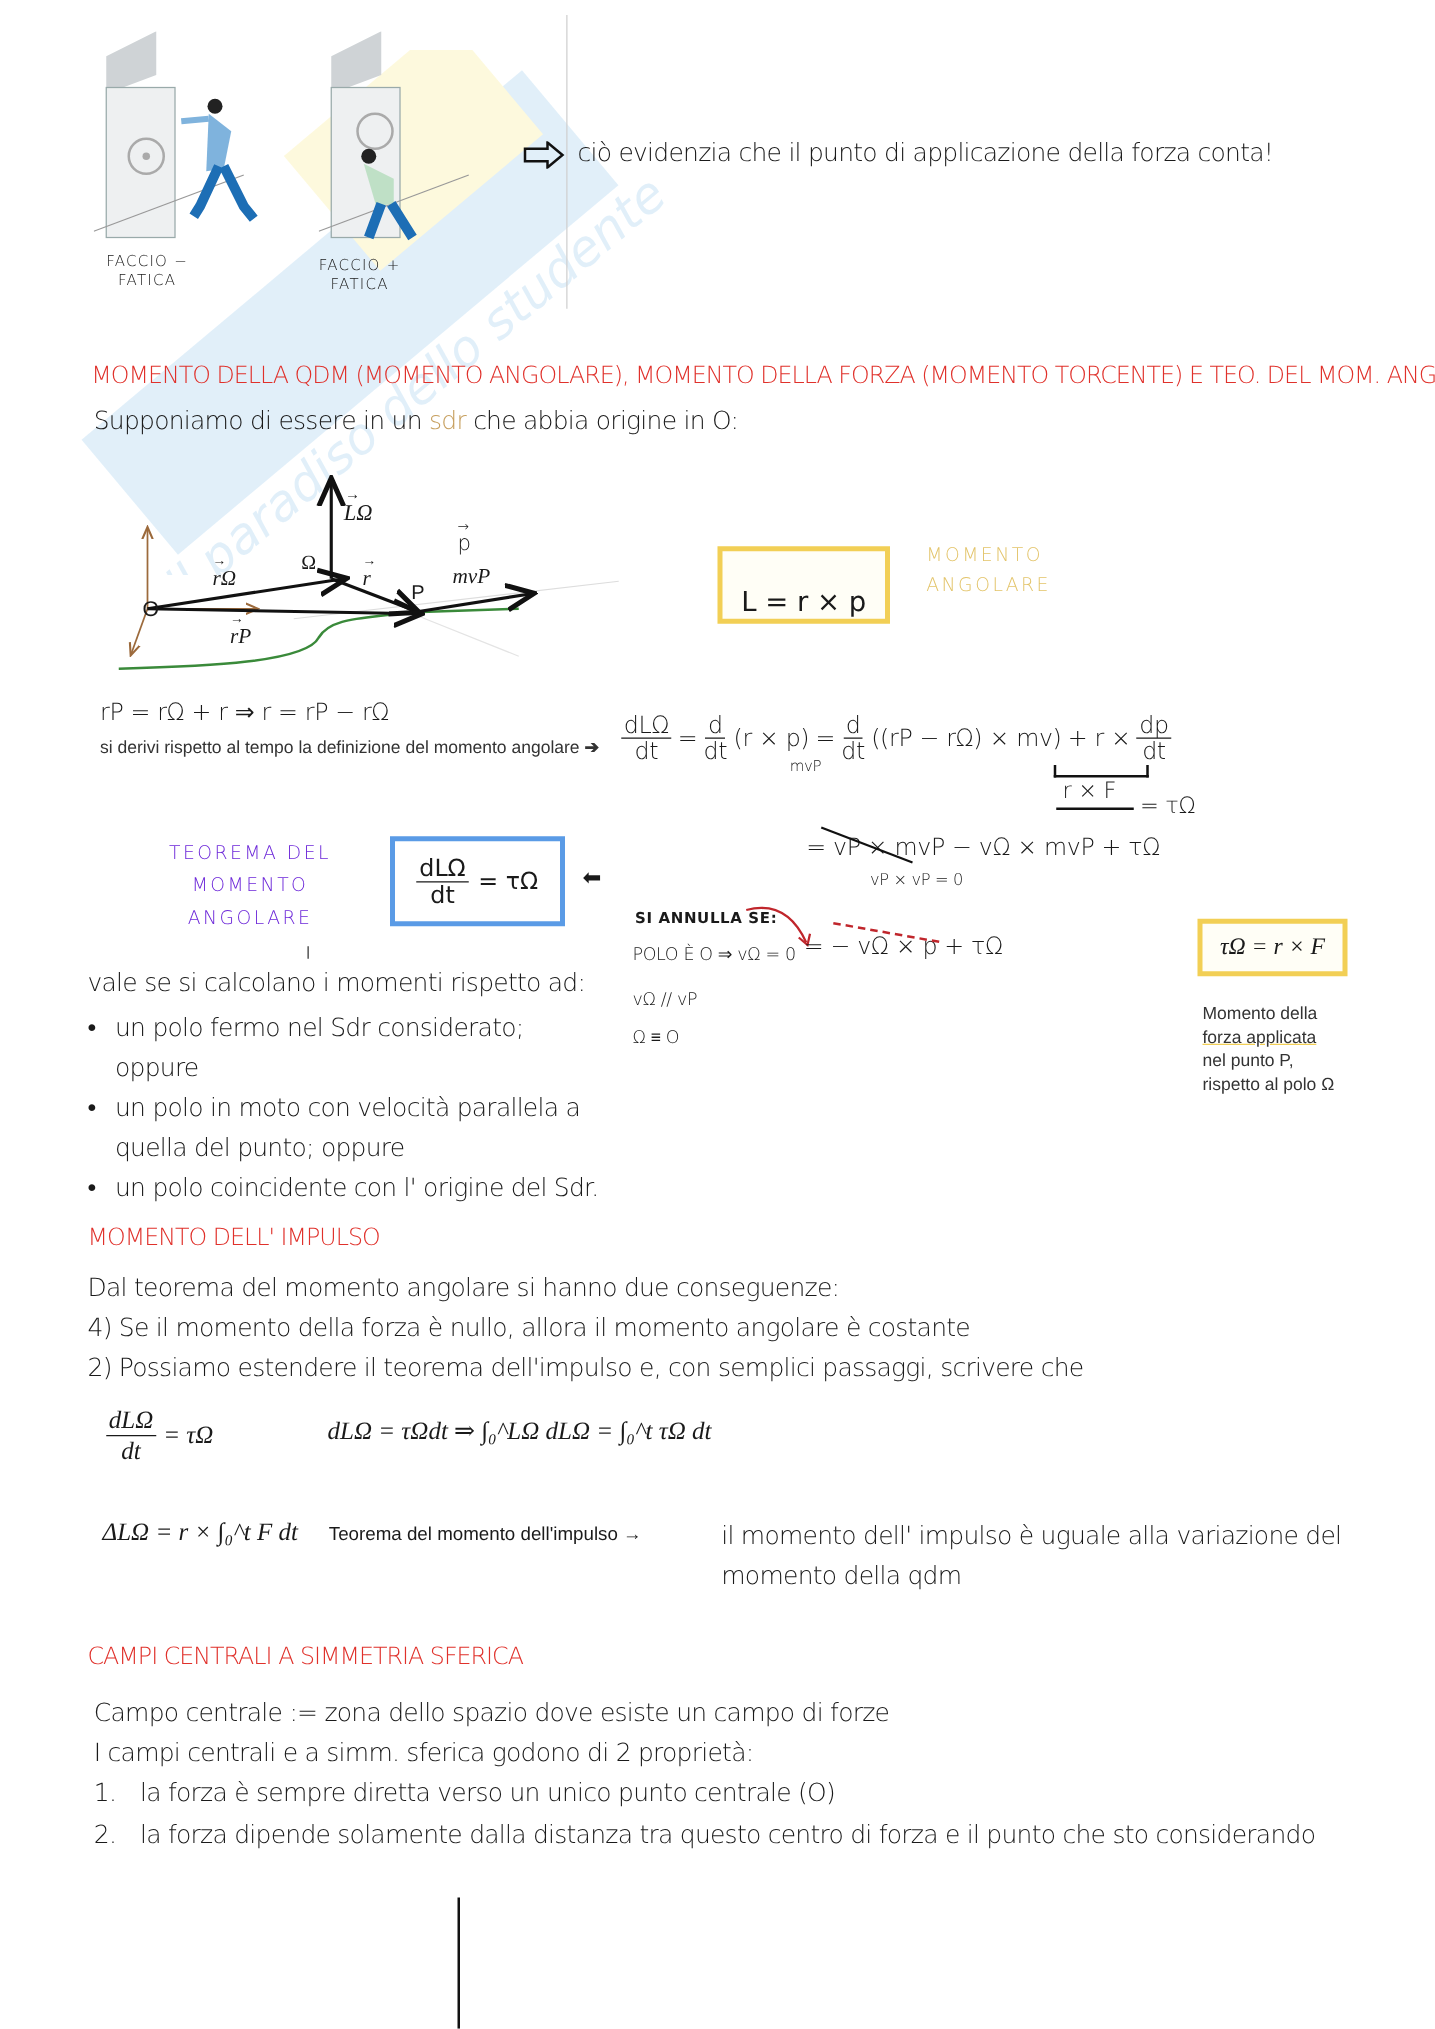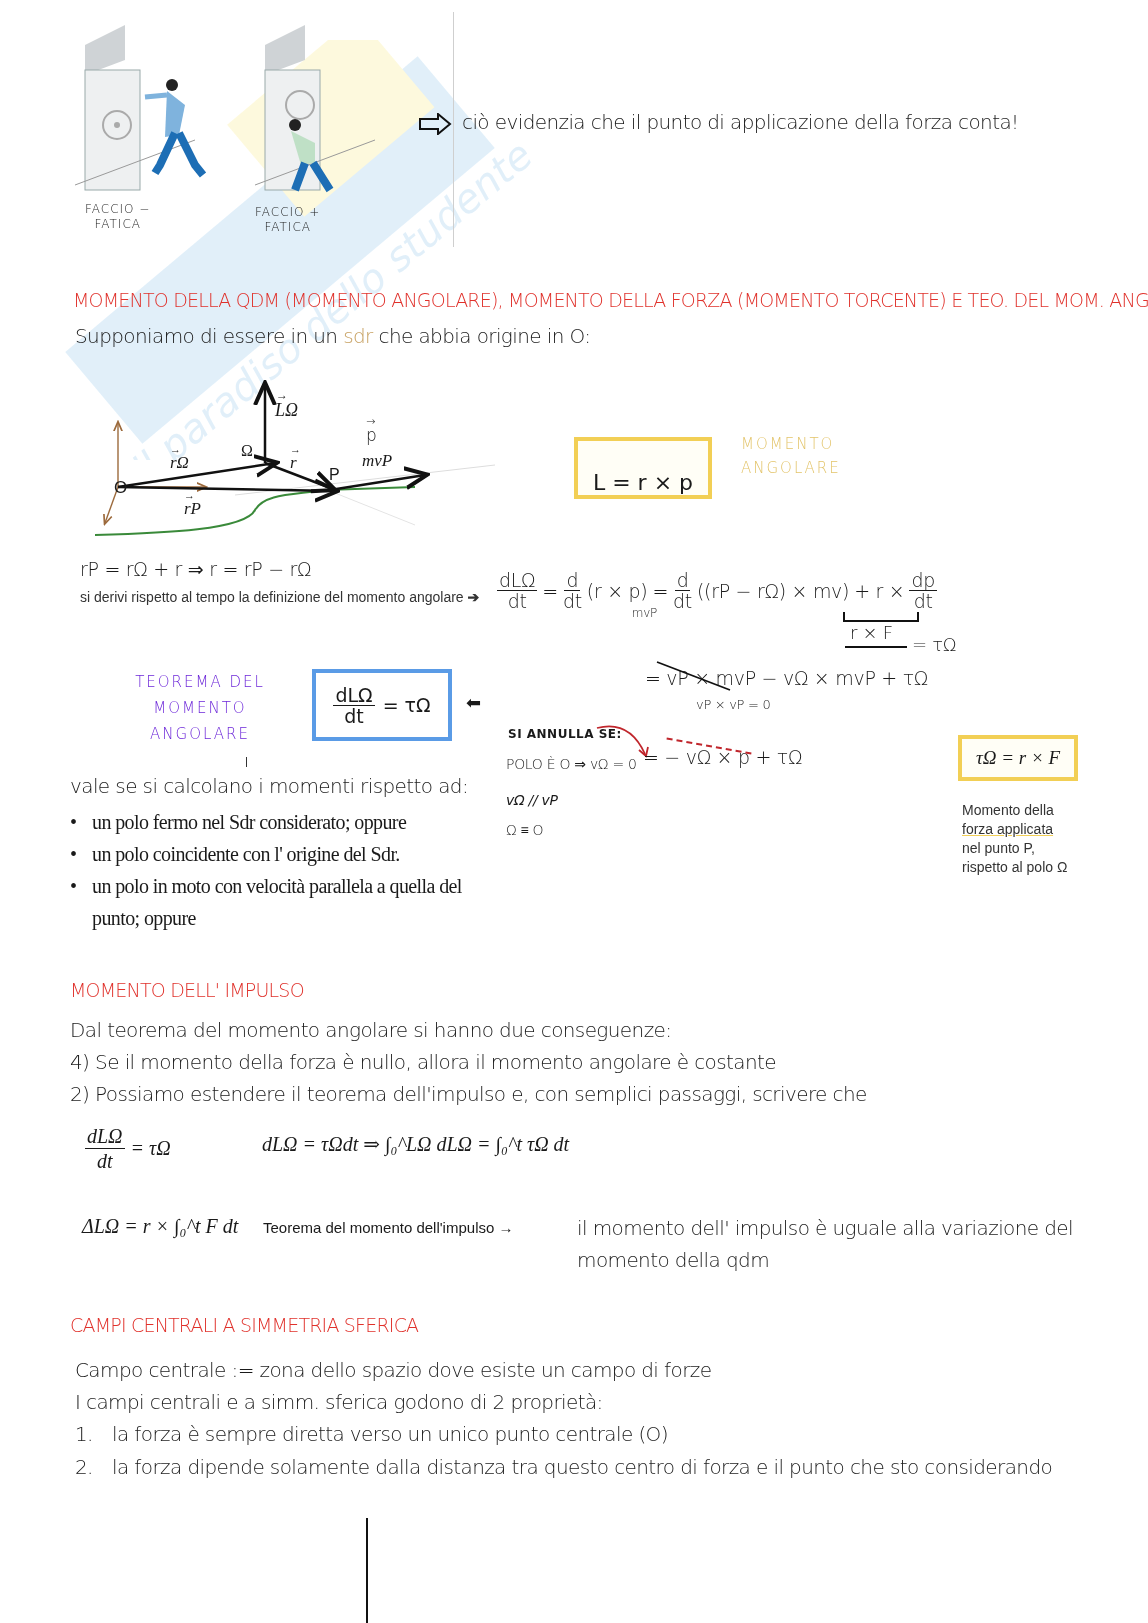--- a/index.html
+++ b/index.html
@@ -23,21 +23,21 @@
   .door-caption { position:absolute; font-size:12px; letter-spacing:1px; text-align:center; line-height:15px; }
 
   .boxed-yellow { position:absolute; border:4px solid #f2cf55; background:#fffef6; }
   .boxed-blue { position:absolute; border:4px solid #5a9be6; background:#ffffff; }
   .caps-yellow { color:#e3c46a; font-size:15px; letter-spacing:2px; line-height:24px; }
   .caps-blue { color:#6d28d9; font-size:15px; letter-spacing:2px; line-height:26px; text-align:center; }
   .math { font-family:"DejaVu Sans", sans-serif; font-size:19px; }
   .frac { display:inline-flex; flex-direction:column; align-items:center; vertical-align:middle; }
   .frac .num { border-bottom:1.6px solid #1a1a1a; padding:0 2px; line-height:20px; }
   .frac .den { line-height:20px; }
-  ul.bullets { list-style:none; margin:0; padding:0;font-family:Liberation Serif, serif; }
+  ul.bullets { list-style:none; margin:0; padding:0; }
   ul.bullets li { position:relative; padding-left:22px; }
   ul.bullets li::before { content:"•"; position:absolute; left:0; }
   .small-print { font-size:14px; color:#333; }
 </style>
 </head>
 <body>
 
 <svg class="watermark" viewBox="0 0 520 420">
   <g opacity="0.13" transform="rotate(-40 260 210)">
     <rect x="30" y="150" width="460" height="120" fill="#1e8ad6"></rect>
@@ -183,21 +183,21 @@
   </svg>
 <div class="abs hand" style="left:696px;top:697px;font-size:13px;">vP × vP = 0</div>
 
 <div class="abs hand" style="left:508px;top:727px;font-size:12px;font-weight:bold;letter-spacing:0.5px;">SI ANNULLA SE:</div>
 <svg class="abs" style="left:595px;top:722px;" width="60" height="40">
   <path d="M2 6 C 25 0, 40 10, 50 32" fill="none" stroke="#c0262c" stroke-width="1.8"></path>
   <path d="M44 28 L51 34 L53 25" fill="none" stroke="#c0262c" stroke-width="1.8"></path>
 </svg>
 <div class="abs hand" style="left:506px;top:752px;font-size:14px;line-height:24px;">
   <div>POLO È O ⇒ vΩ = 0</div>
-  <div style="margin-top:12px;font-style:italic;">vΩ // vP</div>
+  <div style="margin-top:12px;">vΩ // vP</div>
   <div style="margin-top:6px;">Ω ≡ O</div>
 </div>
 <div class="abs hand math" style="left:643px;top:746px;font-size:19px;white-space:nowrap;">= − vΩ × p + τΩ</div>
 <div class="abs" style="left:666px;top:745px;width:86px;border-top:2px dashed #c0262c;transform:rotate(10deg);"></div>
 
 <div class="abs hand caps-blue" style="left:120px;top:669px;width:160px;">
   <div>TEOREMA DEL</div>
   <div>MOMENTO</div>
   <div>ANGOLARE</div>
 </div>
@@ -217,22 +217,22 @@
   <div>Momento della</div>
   <div style="text-decoration:underline;text-decoration-color:#f2cf55;">forza applicata</div>
   <div>nel punto P,</div>
   <div>rispetto al polo Ω</div>
 </div>
 
 <div class="abs" style="left:246px;top:757px;width:1px;height:10px;background:#333;"></div>
 <div class="abs hand body-text" style="left:70px;top:774px;">vale se si calcolano i momenti rispetto ad:</div>
 <ul class="bullets abs hand body-text" style="left:70px;top:806px;width:420px;line-height:32px;">
   <li>un polo fermo nel Sdr considerato; oppure</li>
+  <li>un polo in moto con velocità parallela a quella del punto; oppure</li>
   <li>un polo coincidente con l' origine del Sdr.</li>
-  <li>un polo in moto con velocità parallela a quella del punto; oppure</li>
 </ul>
 
 <div class="abs hand heading red" style="left:70px;top:979px;">MOMENTO DELL' IMPULSO</div>
 <div class="abs hand body-text" style="left:70px;top:1014px;line-height:32px;white-space:nowrap;">
   <div>Dal teorema del momento angolare si hanno due conseguenze:</div>
   <div>4) Se il momento della forza è nullo, allora il momento angolare è costante</div>
   <div>2) Possiamo estendere il teorema dell'impulso e, con semplici passaggi, scrivere che</div>
 </div>
 
 <div class="abs serif" style="left:85px;top:1124px;font-size:20px;display:flex;align-items:center;gap:6px;">

